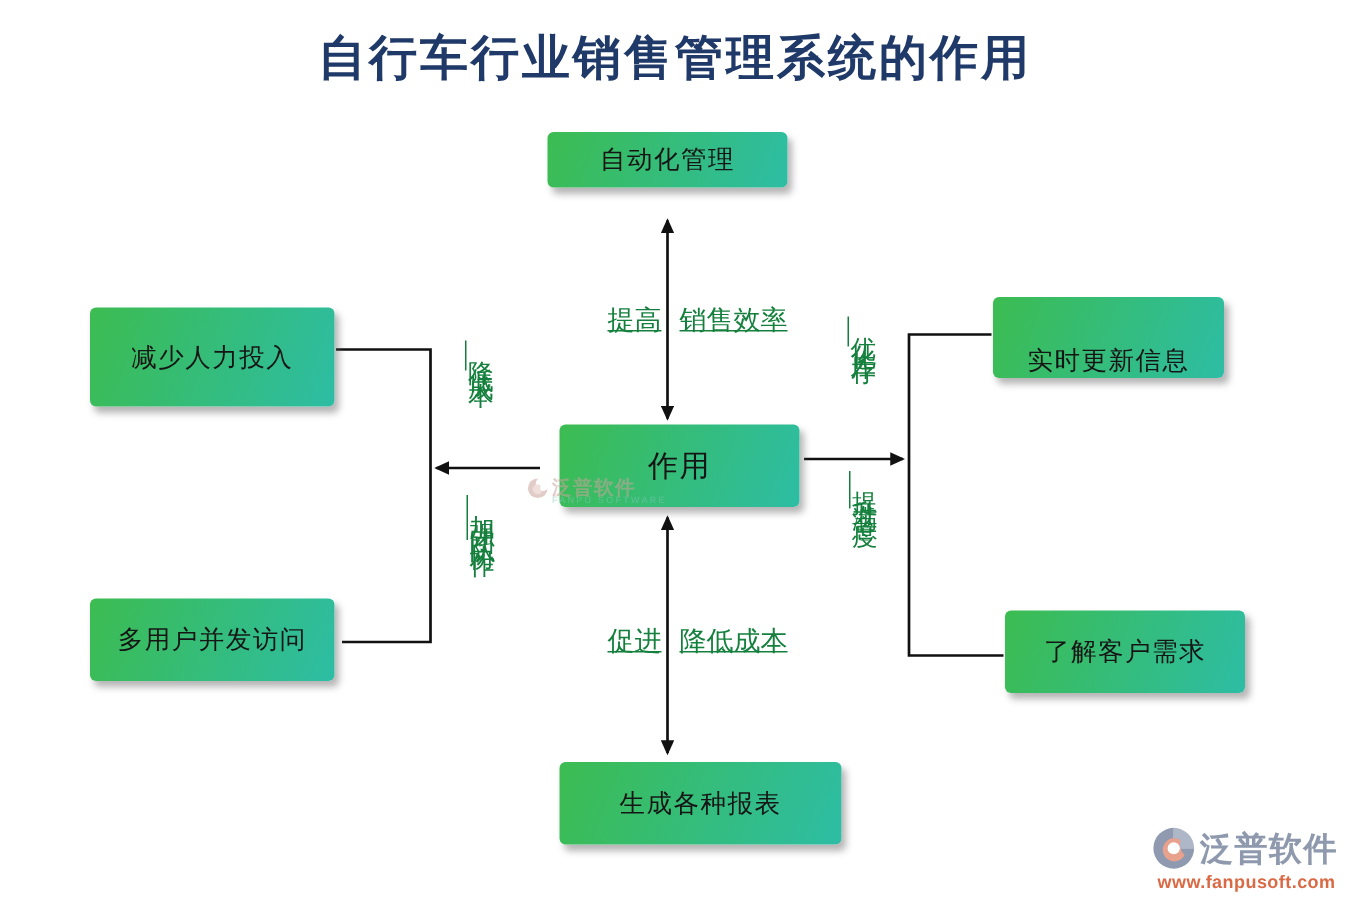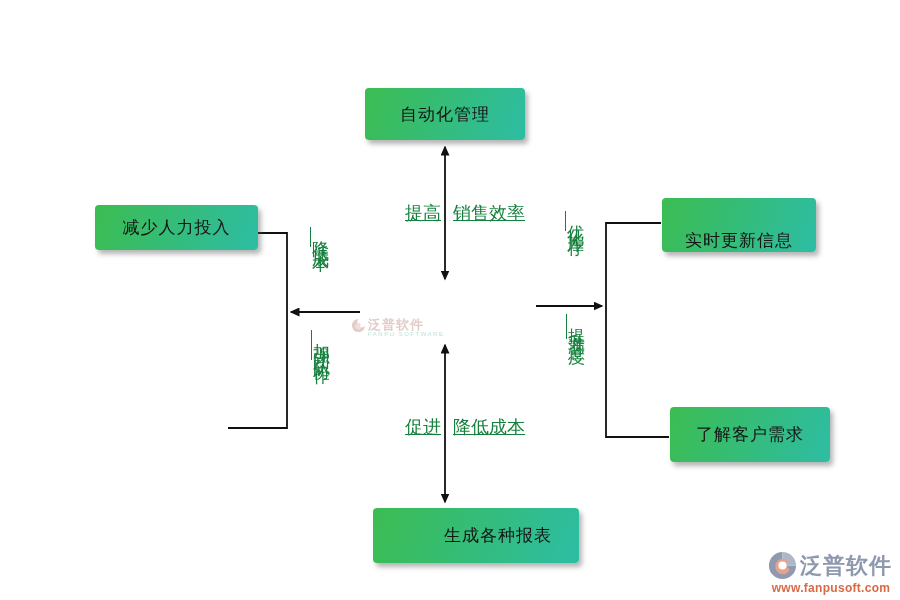--- a/index.html
+++ b/index.html
@@ -39,27 +39,27 @@
     display: flex;
     align-items: center;
     justify-content: center;
     background: linear-gradient(110deg, #3cbc51 0%, #2dbda4 100%);
     border-radius: 4px;
     box-shadow: 3px 4px 5px rgba(90, 90, 90, 0.45);
     color: #151515;
     font-size: 17px;
     letter-spacing: 1px;
   }
-  .node-top          { left: 365px; top:  88px; width: 160px; height: 52px; }
+  .node-top          { left: 365px; top:  88px; width: 160px; height: 37px; }
   .node-center       { left: 373px; top: 283px; width: 160px; height: 55px; font-size: 20px; font-weight: 500; }
-  .node-left-top     { left:  60px; top: 205px; width: 163px; height: 45px; margin-left: 35px; }
+  .node-left-top     { left:  60px; top: 205px; width: 163px; height: 66px; }
   .node-left-bottom  { left:  60px; top: 399px; width: 163px; height: 55px; }
   .node-right-top    { left: 662px; top: 198px; width: 154px; height: 54px; align-items: flex-end; }
   .node-right-bottom { left: 670px; top: 407px; width: 160px; height: 55px; }
-  .node-bottom       { left: 373px; top: 508px; width: 162px; height: 55px; padding-left: 44px; }
+  .node-bottom       { left: 373px; top: 508px; width: 188px; height: 55px; }
 
   .edge-label {
     position: absolute;
     color: #15803d;
     font-size: 18px;
     white-space: nowrap;
     text-decoration: underline;
   }
   .edge-label.vertical {
     writing-mode: vertical-rl;
@@ -126,20 +126,21 @@
     margin-top: 1px;
     text-align: center;
     width: 100%;
   }
 </style>
 </head>
 <body>
 
 <div class="stage">
 
+  <h1 class="diagram-title">自行车行业销售管理系统的作用</h1>
 
   <svg class="connector-layer" width="900" height="600" viewBox="0 0 900 600">
     <defs>
       <marker id="arrow" markerWidth="10" markerHeight="9" refX="8.5" refY="4.5" orient="auto-start-reverse" markerUnits="userSpaceOnUse">
         <path d="M0,0 L10,4.5 L0,9 Z" fill="#111111"></path>
       </marker>
     </defs>
 
     <line x1="445" y1="147" x2="445" y2="279" stroke="#111111" stroke-width="1.8" marker-start="url(#arrow)" marker-end="url(#arrow)"></line>
 
@@ -152,20 +153,26 @@
     <polyline points="661,223 606,223 606,437 669,437" fill="none" stroke="#111111" stroke-width="1.8"></polyline>
 
     <line x1="536" y1="306" x2="602" y2="306" stroke="#111111" stroke-width="1.8" marker-end="url(#arrow)"></line>
   </svg>
 
   <div class="node node-top">
     <span>自动化管理</span>
   </div>
   <div class="node node-left-top">
     <span>减少人力投入</span>
+  </div>
+  <div class="node node-left-bottom">
+    <span>多用户并发访问</span>
+  </div>
+  <div class="node node-center">
+    <span>作用</span>
   </div>
   <div class="node node-right-top">
     <span>实时更新信息</span>
   </div>
   <div class="node node-right-bottom">
     <span>了解客户需求</span>
   </div>
   <div class="node node-bottom">
     <span>生成各种报表</span>
   </div>

